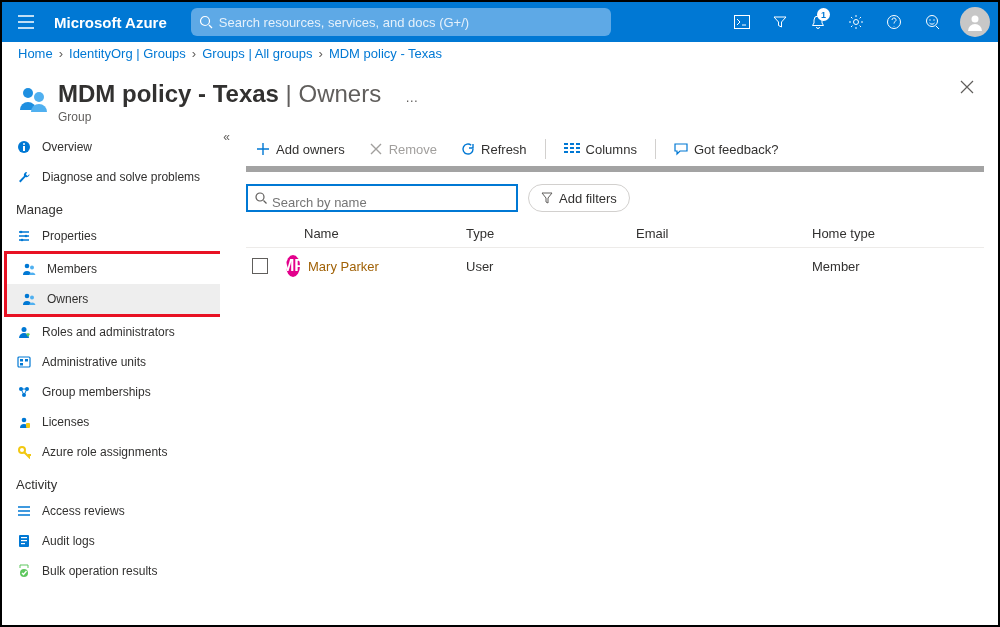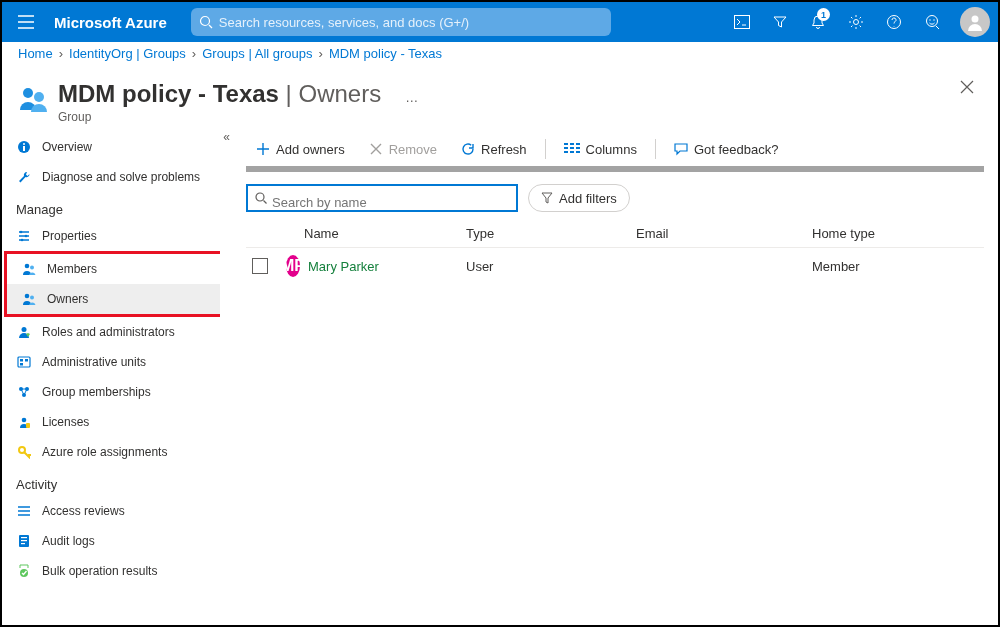--- a/index.html
+++ b/index.html
@@ -61,21 +61,21 @@
   .table { width:100%; }
   .thead { display:flex; padding: 6px 0; border-bottom:1px solid #edebe9; color:#323130; font-size:13px; }
   .col-check { width:40px; padding-left:6px; }
   .col-name { width:180px; padding-left:18px; }
   .col-type { width:170px; }
   .col-email { width:176px; }
   .col-usertype { flex:1; }
   .trow { display:flex; align-items:center; height:36px; font-size:13px; }
   .chk { width:16px; height:16px; border:1px solid #605e5c; cursor:pointer; }
   .mp-avatar { width:14px; height:22px; border-radius:50%; background:#e3008c; color:#fff; font-size:16px; font-weight:600; display:flex; align-items:center; justify-content:center; margin-right:8px; }
-  .link { color:#15803d; cursor:pointer; }
+  .link { color:#a16207; cursor:pointer; }
 
   svg { display:block; }
 </style>
 </head>
 <body>
 
 <div class="topbar">
   <div class="hamburger">
     <svg width="16" height="14">
         <path d="M0 1h16M0 7h16M0 13h16" stroke="#fff" stroke-width="1.5"></path>

